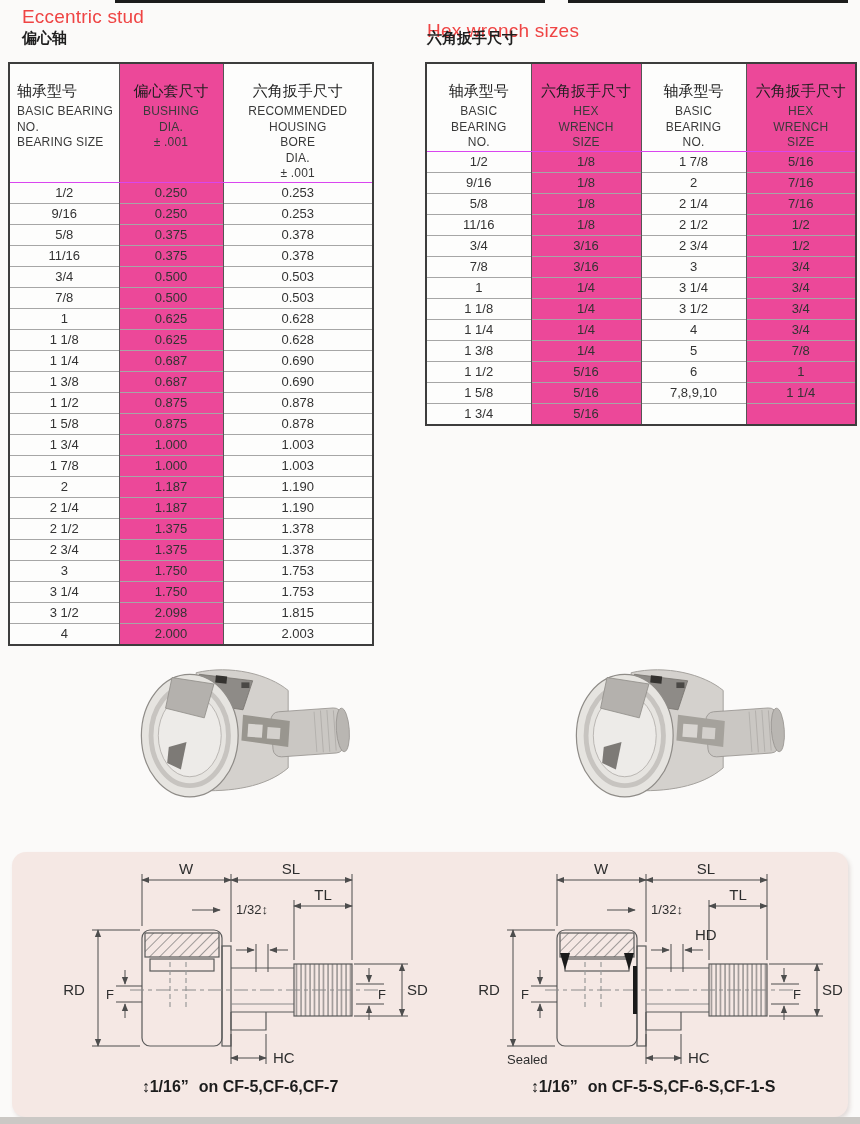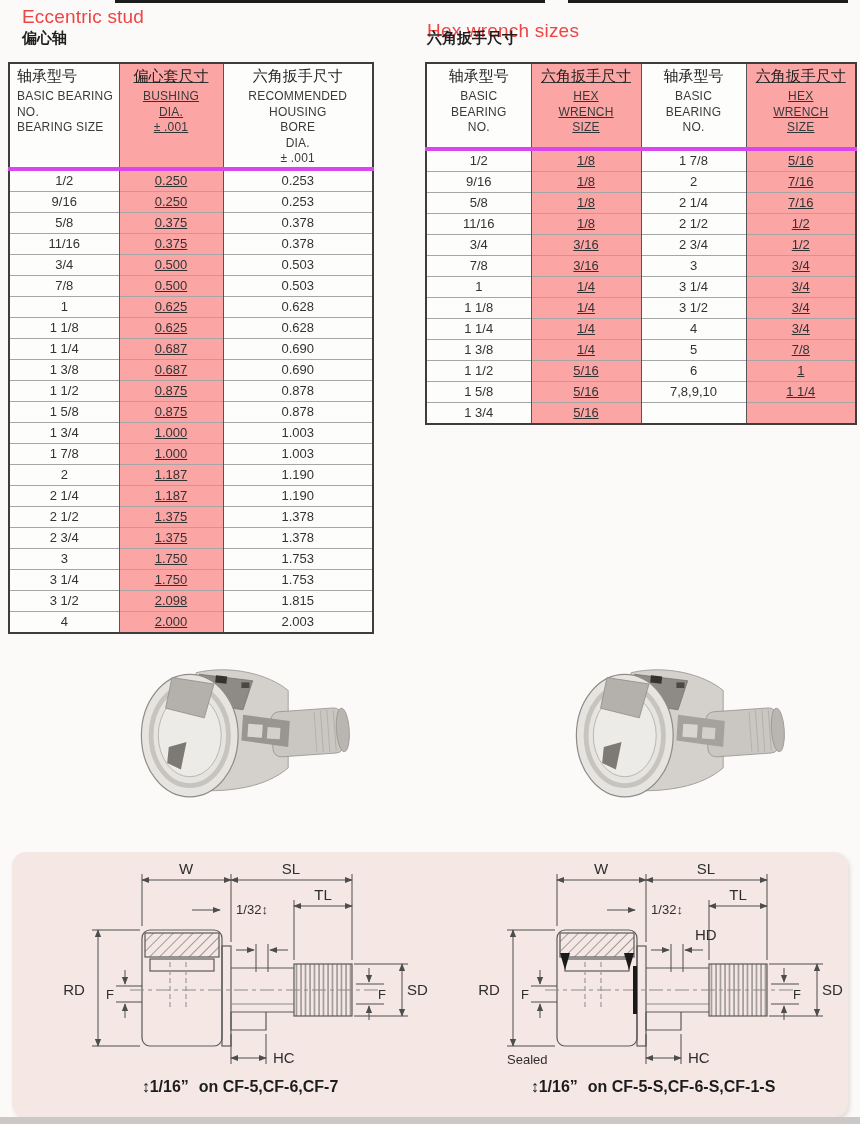--- a/index.html
+++ b/index.html
@@ -10,26 +10,26 @@
     font-family:"Liberation Sans", sans-serif; color:#333;
   }
   .artifact { position:absolute; top:0; height:3px; background:#1c1c1c; }
   .title-en { position:absolute; font-size:19px; color:#ef4444; letter-spacing:0.2px; }
   .title-zh { position:absolute; font-size:15px; font-weight:bold; color:#1f1f1f; }
 
   table.spec { position:absolute; border-collapse:collapse; table-layout:fixed;
     border:2px solid #3d3d3d; background:#fdfdfc; }
   table.spec th, table.spec td { border-left:1px solid #555; }
   table.spec th:first-child, table.spec td:first-child { border-left:none; }
-  table.spec thead th { border-bottom:4px solid #d946ef; vertical-align:top;
-    padding-top:3px; font-weight:normal; height:86px; }
+  table.spec thead th { border-bottom:1px solid #d946ef; vertical-align:top;
+    padding-top:18px; font-weight:normal; height:86px; }
   table.spec tbody td { border-top:1px solid #a6a6a6; text-align:center;
     font-size:13px; color:#333; height:21px; line-height:20px; }
   table.spec tbody tr:first-child td { border-top:none; }
-  .shaded { background:#fca5a5;text-decoration:underline; }
+  .shaded { background:#ec4899; }
   th .zh { font-size:15px; color:#1f1f1f; text-align:center; }
   th .en { font-size:12px; color:#3a3a3a; white-space:pre-line; line-height:1.3;
     margin-top:3px; text-align:center; letter-spacing:0.2px; }
   th.al .zh, th.al .en { text-align:left; padding-left:7px; }
 
   .illus { position:absolute; }
 
   #panel { position:absolute; left:12px; top:852px; width:836px; height:265px;
     background:#f5e8e4; border-radius:14px; box-shadow:2px 3px 4px rgba(120,90,85,0.18); }
   .drawing { position:absolute; }

